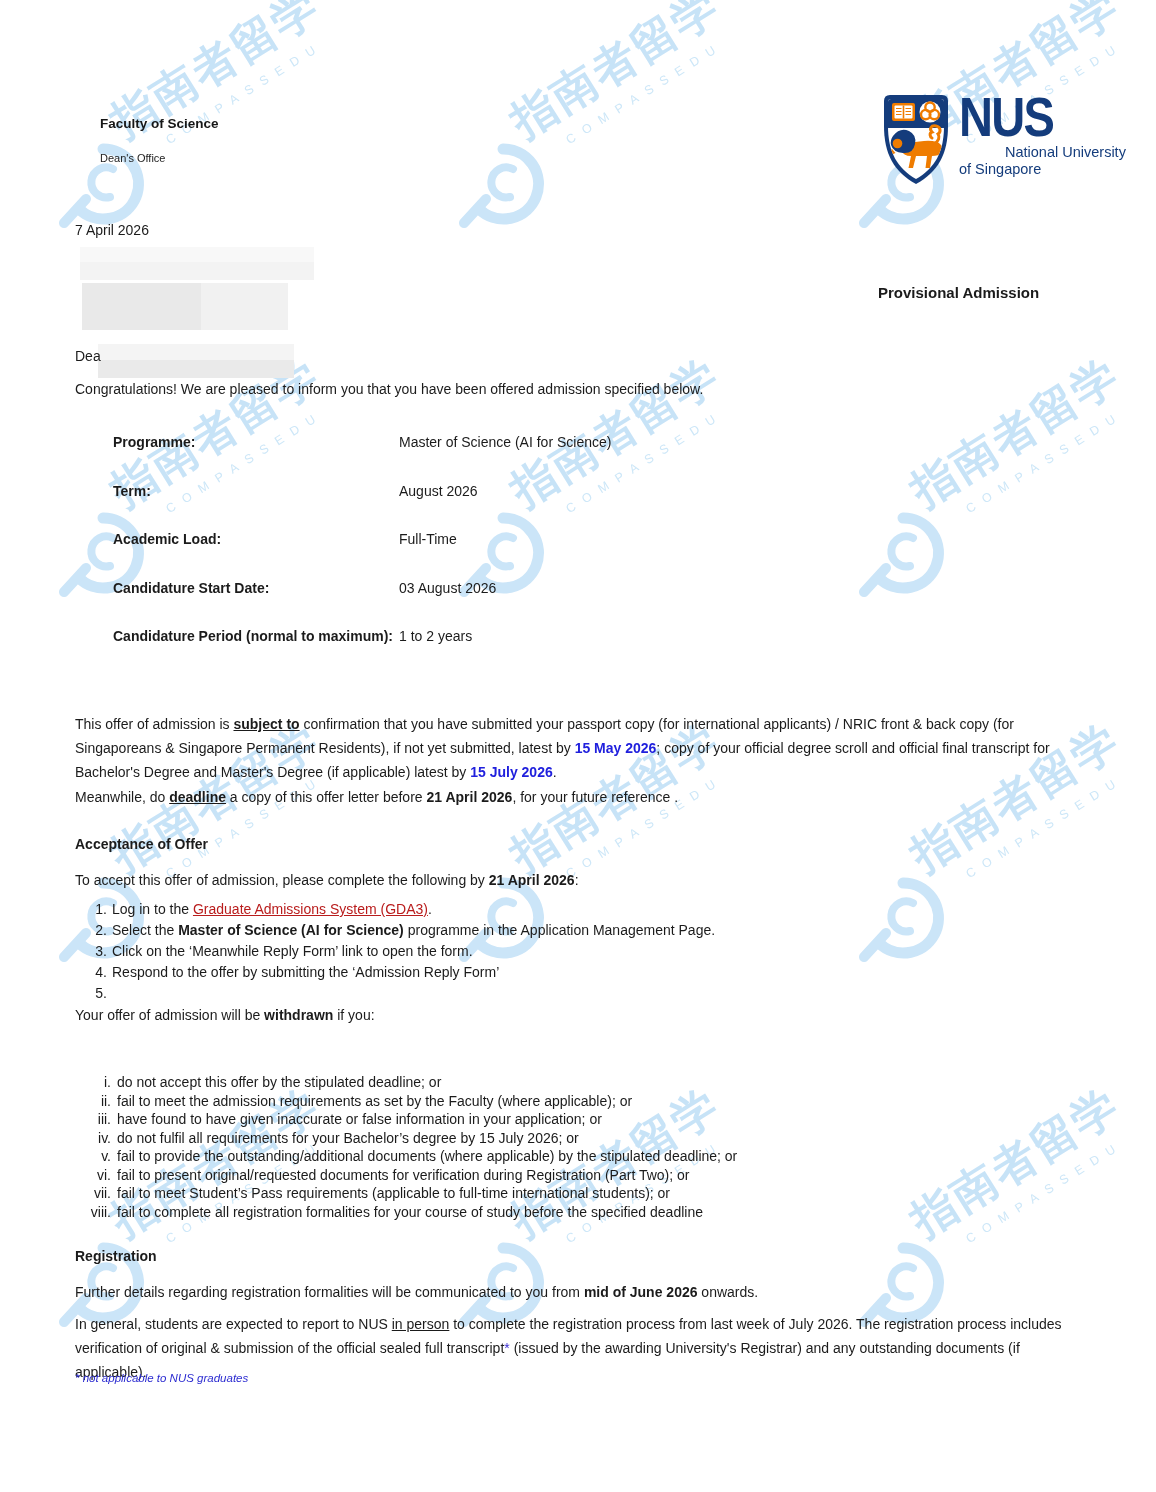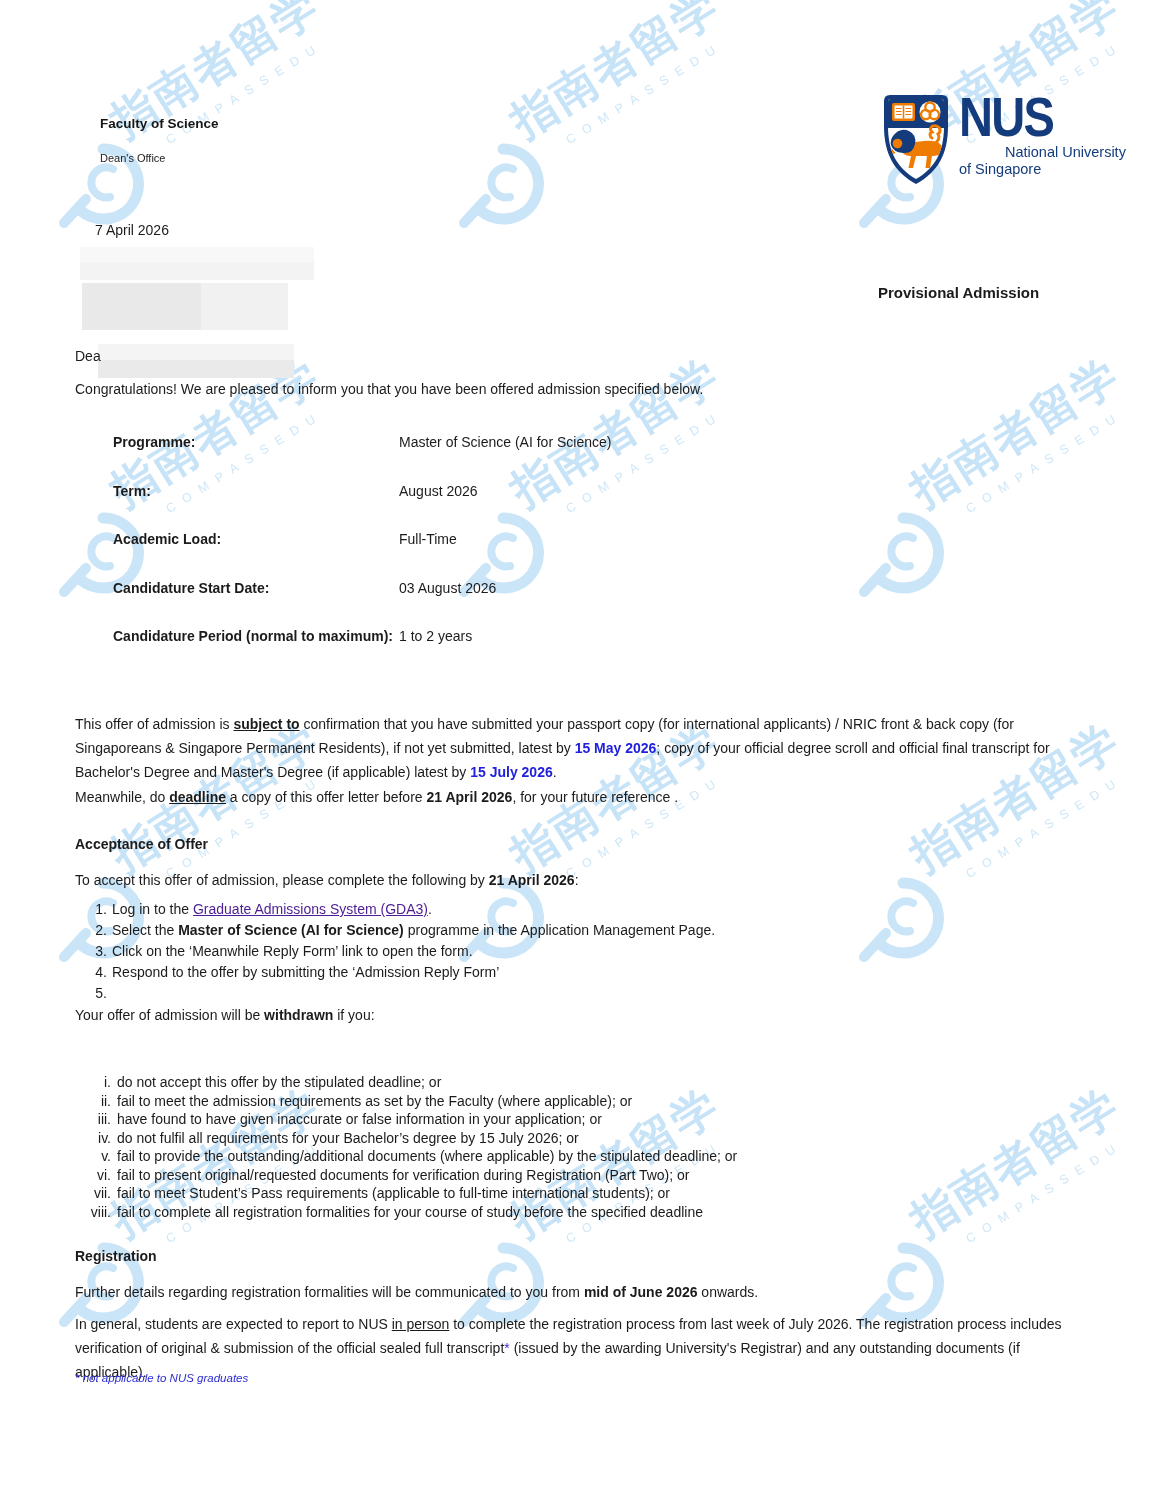--- a/index.html
+++ b/index.html
@@ -32,21 +32,21 @@
   .logo-block { position:absolute; left:880px; top:92px; z-index:2; display:flex; }
   .crest { width:72px; height:94px; }
   .logo-text { margin-left:7px; padding-top:1px; color:#143c7c; }
   .logo-acronym {
     font-size:56px; font-weight:700; line-height:48px; letter-spacing:-2px;
     transform:scaleX(.84); transform-origin:left top;
   }
   .logo-uni { font-size:14.5px; font-weight:500; line-height:16.5px; }
   .logo-uni.first { margin-top:3px;margin-left:46px; }
   
-  .date { position:absolute; left:75px; top:222px; font-size:14px; z-index:2;margin-left:20px; }
+  .date { position:absolute; left:75px; top:222px; font-size:14px; z-index:2; }
   .admission-type { position:absolute; left:878px; top:284px; font-size:15px; font-weight:700; z-index:2; }
   .redact { position:absolute; z-index:1; }
   .redact-a { left:80px; top:247px; width:234px; height:33px;
     background:linear-gradient(180deg,#f8f8f8 45%,#f3f3f3 45%); }
   .redact-b { left:82px; top:283px; width:206px; height:47px;
     background:linear-gradient(90deg,#e9e9e9 58%,#f1f1f1 58%); }
   .redact-c { left:98px; top:344px; width:196px; height:34px;
     background:linear-gradient(180deg,#f4f4f4 48%,#eaeaea 48%); }
   .salutation { position:absolute; left:75px; top:348px; font-size:14px; z-index:2; }
   .intro { position:absolute; left:75px; top:381px; width:1012px; font-size:14px; z-index:2; }
@@ -74,21 +74,21 @@
   .h-registration { top:1248px; }
   .p-reg1 { top:1280px; }
   .p-reg2 { top:1312px; }
   .footnote { position:absolute; left:75px; top:1372px; font-size:11.5px; font-style:italic; color:#2b2bd0; z-index:2; }
   
   .b { font-weight:700; }
   .bu { font-weight:700; text-decoration:underline; }
   .u { text-decoration:underline; }
   .i { font-style:italic; }
   .date-blue { font-weight:700; color:#2020dd; }
-  a.doc-link { color:#4c1d95; text-decoration:underline; cursor:pointer; }
+  a.doc-link { color:#b91c1c; text-decoration:underline; cursor:pointer; }
   .star { color:#3b2fd4; }
 </style>
 </head>
 <body>
 
 <div class="page">
 
   <div class="wm" style="left:50px;top:11px">
     <span class="wm-circle">
       <svg viewBox="0 0 90 90" width="90" height="90">

